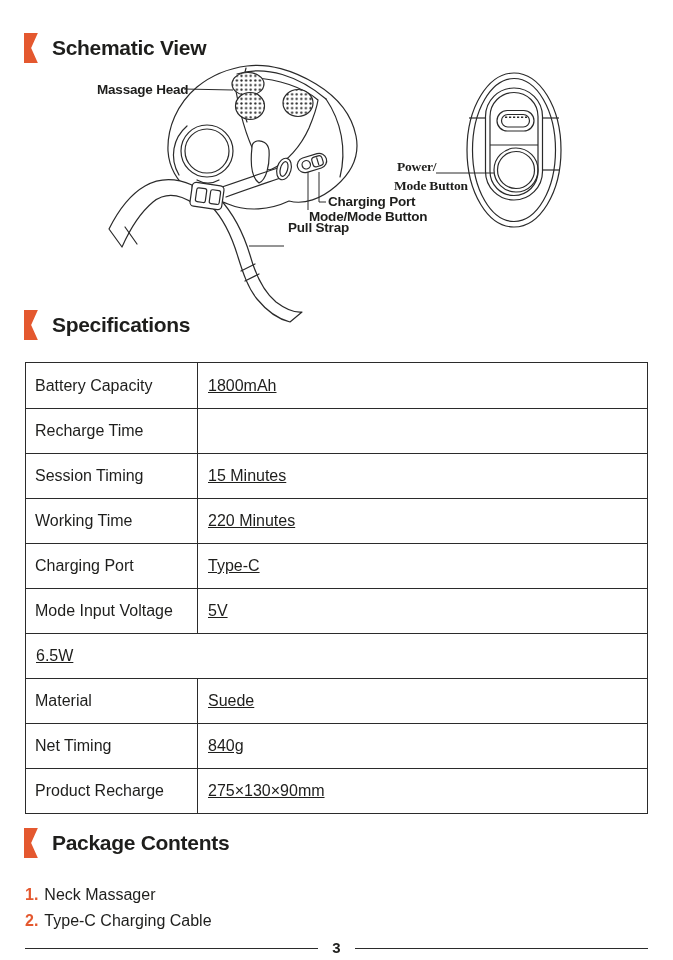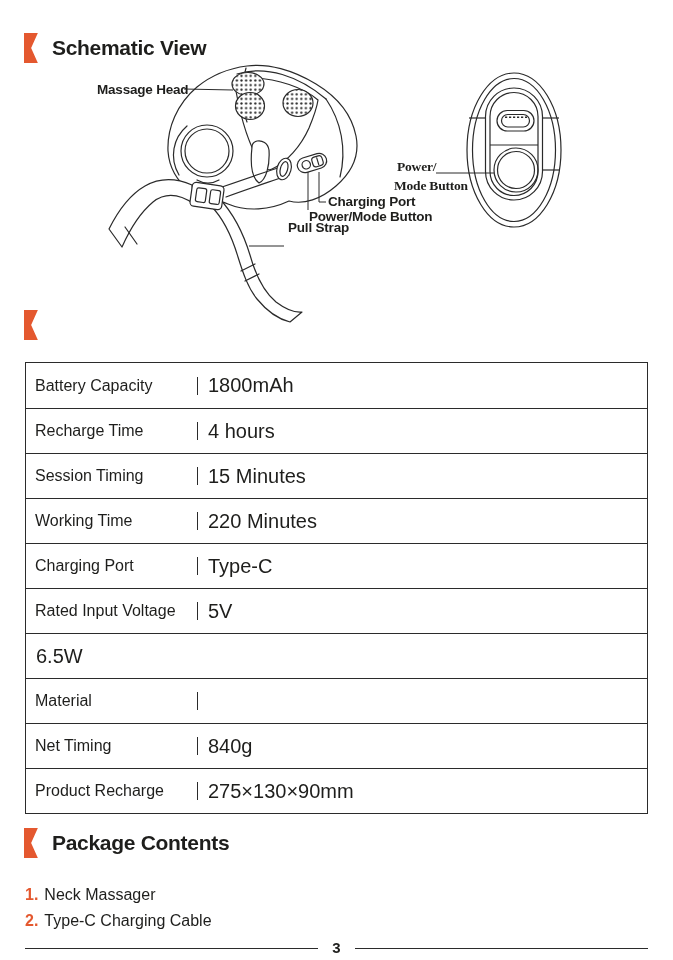--- a/index.html
+++ b/index.html
@@ -18,27 +18,27 @@
   .diagram-label{
     position:absolute;font-size:13.5px;font-weight:700;letter-spacing:-0.2px;
     line-height:1;white-space:nowrap;color:var(--ink);
   }
   .right-label{line-height:18.5px;}
   .right-label .l1{padding-left:3px;}
   .spec-table{
     position:absolute;left:25px;top:362px;width:623px;
     border:1.2px solid var(--line);box-sizing:border-box;background:#fff;
   }
-  .spec-row{display:flex;height:45px;border-top:1px solid var(--line);box-sizing:border-box;align-items:center;}
+  .spec-row{display:flex;height:45px;border-top:1px solid var(--line);box-sizing:border-box;}
   .spec-row:first-child{border-top:none;}
   .spec-label{
     width:172px;flex:0 0 auto;border-right:1px solid var(--line);box-sizing:border-box;
     display:flex;align-items:center;padding-left:9px;font-size:16px;
   }
-  .spec-value{flex:1;display:flex;align-items:center;padding-left:10px;font-size:20px;}
+  .spec-value{flex:1;display:flex;align-items:center;padding-left:10px;font-size:16px;text-decoration:underline;}
   .package-list{position:absolute;left:25px;top:882px;font-size:16px;}
   .package-item{display:flex;line-height:25.5px;}
   .item-number{color:var(--accent);font-weight:700;margin-right:6px;}
   .item-text{font-weight:400;}
   .footer{position:absolute;left:25px;right:25px;top:940px;display:flex;align-items:center;}
   .footer-rule{flex:1;border-top:1.3px solid var(--line);}
   .page-number{margin:0 14px;font-size:15px;font-weight:700;transform:translateY(-1px);}
 </style>
 </head>
 <body>
@@ -141,57 +141,58 @@
     <span class="marker"></span>
     <h2 class="section-title">Schematic View</h2>
   </div>
 
   <div class="diagram-label" style="left:97px;top:83px;">Massage Head</div>
   <div class="diagram-label right-label" style="left:394px;top:158px;font-family:Liberation Serif, serif;">
     <div class="l1">Power/</div>
     <div class="l2">Mode Button</div>
   </div>
   <div class="diagram-label" style="left:328px;top:195px;">Charging Port</div>
-  <div class="diagram-label" style="left:309px;top:210px;">Power/Mode Button</div>
+  <div class="diagram-label" style="left:309px;top:210px;">Mode/Mode Button</div>
   <div class="diagram-label" style="left:288px;top:221px;">Pull Strap</div>
 
   <div class="section-header" style="top:310px;">
     <span class="marker"></span>
+    <h2 class="section-title">Specifications</h2>
   </div>
 
   <div class="spec-table">
     <div class="spec-row">
       <div class="spec-label">Battery Capacity</div>
       <div class="spec-value">1800mAh</div>
     </div>
     <div class="spec-row">
       <div class="spec-label">Recharge Time</div>
-      <div class="spec-value">4 hours</div>
     </div>
     <div class="spec-row">
       <div class="spec-label">Session Timing</div>
       <div class="spec-value">15 Minutes</div>
     </div>
     <div class="spec-row">
       <div class="spec-label">Working Time</div>
       <div class="spec-value">220 Minutes</div>
     </div>
     <div class="spec-row">
       <div class="spec-label">Charging Port</div>
       <div class="spec-value">Type-C</div>
     </div>
     <div class="spec-row">
-      <div class="spec-label">Rated Input Voltage</div>
+      <div class="spec-label">Mode Input Voltage</div>
       <div class="spec-value">5V</div>
     </div>
     <div class="spec-row">
       <div class="spec-value">6.5W</div>
     </div>
     <div class="spec-row">
       <div class="spec-label">Material</div>
+      <div class="spec-value">Suede</div>
     </div>
     <div class="spec-row">
       <div class="spec-label">Net Timing</div>
       <div class="spec-value">840g</div>
     </div>
     <div class="spec-row">
       <div class="spec-label">Product Recharge</div>
       <div class="spec-value">275×130×90mm</div>
     </div>
   </div>

